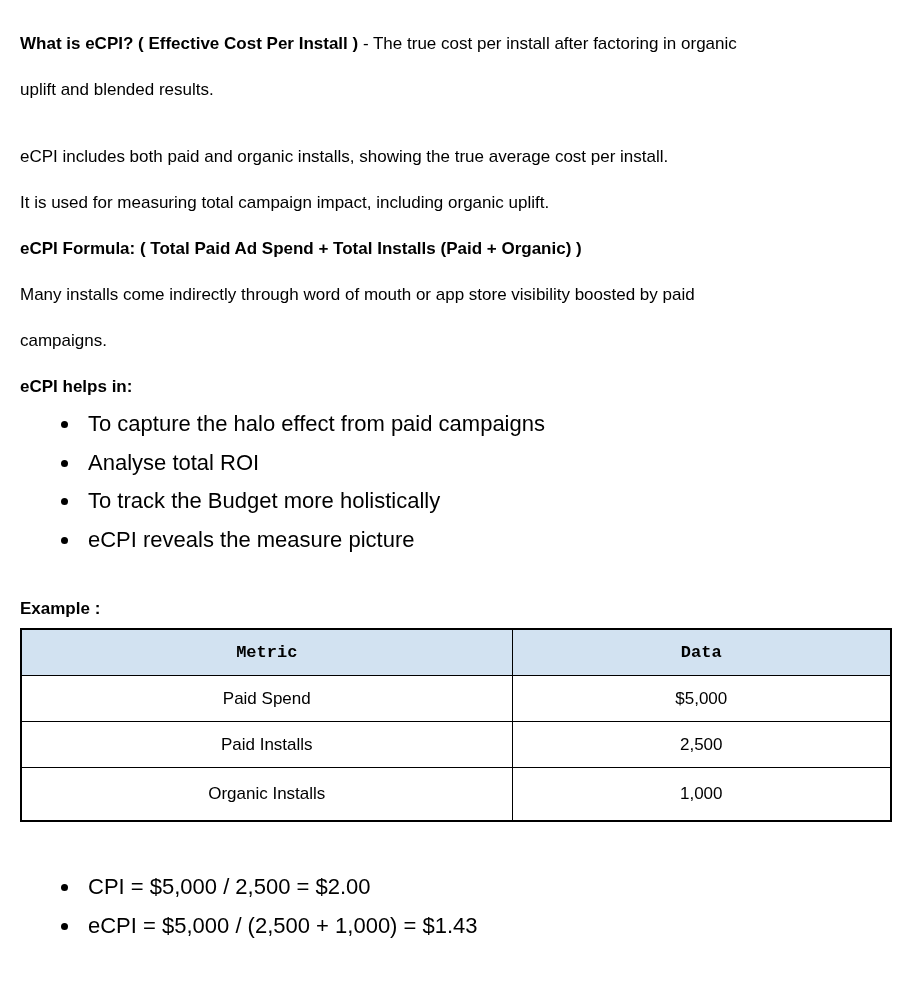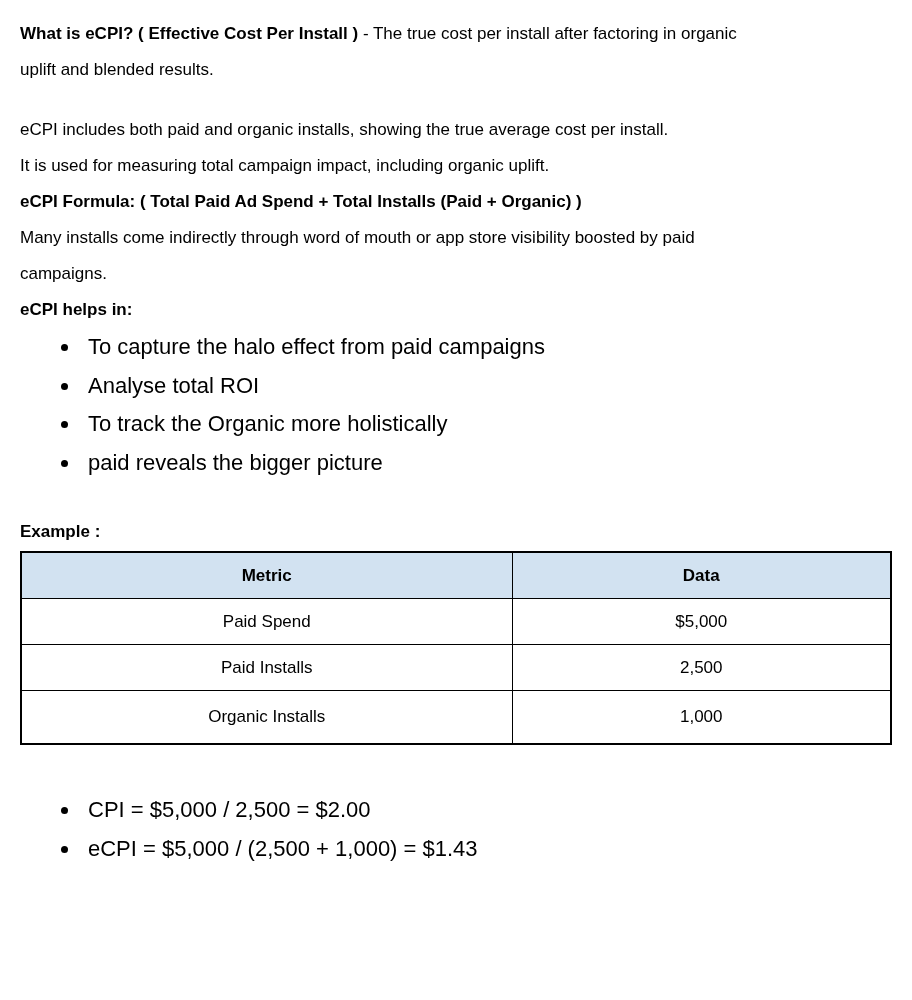--- a/index.html
+++ b/index.html
@@ -14,23 +14,24 @@
   }
   .doc {
     padding: 16px 20px 0 20px;
     width: 872px;
     box-sizing: content-box;
   }
   .line {
     font-size: 17px;
     line-height: 36px;
     white-space: nowrap;
+    margin-top: 10px;
   }
   .b { font-weight: bold; }
-  .gap-before { margin-top: 24px; }
+  .gap-before { margin-top: 31px; }
 
   ul.bullets {
     list-style: none;
     margin: 0;
     padding: 0;
   }
   ul.bullets li {
     position: relative;
     padding-left: 68px;
     font-size: 22px;
@@ -63,20 +64,21 @@
     border: 1.5px solid #000000;
     text-align: center;
     vertical-align: middle;
     font-size: 17px;
     padding: 0;
   }
   table.example-table th {
     background: var(--header-bg, #d2e2f1);
     font-weight: bold;
     height: 45px;
+    font-family: Liberation Mono, monospace;
   }
   table.example-table td { height: 45px; }
   table.example-table tbody tr:last-child td { height: 52px; }
 
   ul.calc { margin-top: 46px; }
 </style>
 </head>
 <body style="background: rgb(255, 255, 255); color: rgb(0, 0, 0);">
 
 <div class="doc">
@@ -88,22 +90,22 @@
   <div class="line">It is used for measuring total campaign impact, including organic uplift.</div>
   <div class="line b">eCPI Formula: ( Total Paid Ad Spend + Total Installs (Paid + Organic) )</div>
 
   <div class="line">Many installs come indirectly through word of mouth or app store visibility boosted by paid</div>
   <div class="line">campaigns.</div>
   <div class="line b">eCPI helps in:</div>
 
   <ul class="bullets">
     <li><span class="dot"></span><span>To capture the halo effect from paid campaigns</span></li>
     <li><span class="dot"></span><span>Analyse total ROI</span></li>
-    <li><span class="dot"></span><span>To track the Organic more holistically</span></li>
-    <li><span class="dot"></span><span>paid reveals the bigger picture</span></li>
+    <li><span class="dot"></span><span>To track the Budget more holistically</span></li>
+    <li><span class="dot"></span><span>eCPI reveals the measure picture</span></li>
   </ul>
 
   <div class="line b example-heading">Example :</div>
 
   <table class="example-table">
     <colgroup>
       <col class="metric-col">
       <col class="data-col">
     </colgroup>
     <thead>

